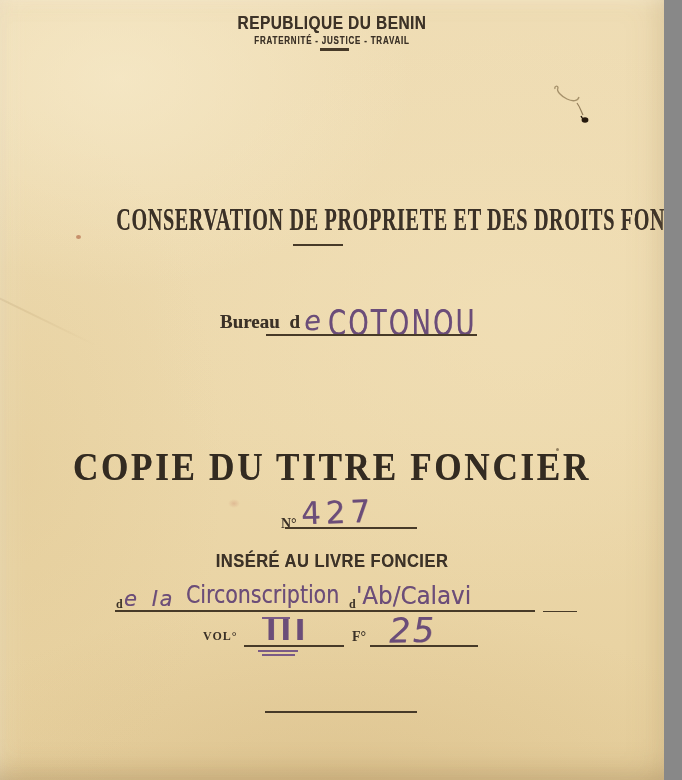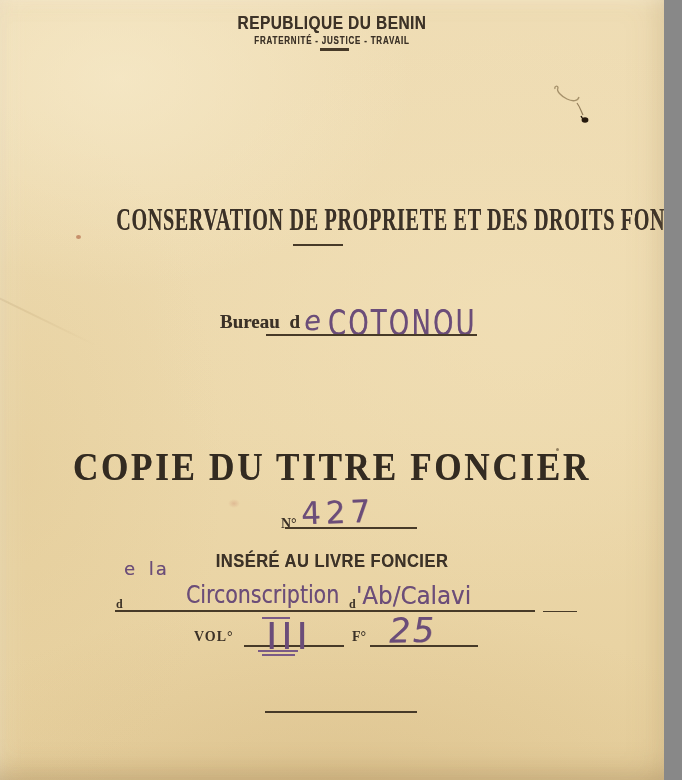--- a/index.html
+++ b/index.html
@@ -54,31 +54,31 @@
   .doc-title{top:443px;font-size:40px;letter-spacing:3px;transform:scaleX(0.88);color:#332b21;}
 
   
   .number-label{left:281px;top:516px;font-size:14px;}
   .number-value{left:301px;top:494px;font-size:31px;letter-spacing:5px;transform:rotate(-2deg);}
   .number-underline{left:285px;top:527px;width:132px;height:1.6px;}
 
   
   .register-heading{top:551px;font-size:18px;letter-spacing:0.5px;transform:scaleX(0.92);}
   .reg-d1{left:116px;top:597px;font-size:12px;}
-  .reg-e-la{left:124px;top:558px;font-size:18px;letter-spacing:2px;word-spacing:4px;}
+  .reg-e-la{left:124px;top:587px;font-size:21px;font-style:italic;letter-spacing:2px;word-spacing:4px;}
   .reg-word{left:186px;top:580px;font-size:25px;transform:scaleX(0.82);transform-origin:left top;}
   .reg-d2{left:349px;top:597px;font-size:12px;}
   .reg-place{left:356px;top:581px;font-size:25px;transform:scaleX(0.92);transform-origin:left top;}
   .reg-underline-a{left:115px;top:610px;width:420px;height:1.6px;}
   .reg-underline-b{left:543px;top:611px;width:34px;height:1.4px;}
 
   
-  .vol-label{left:194px;top:629px;font-size:14px;letter-spacing:1px;}
+  .vol-label{left:203px;top:629px;font-size:12px;letter-spacing:1px;}
   .vol-underline{left:244px;top:645px;width:100px;height:1.6px;}
-  .vol-value{left:266px;top:614px;font-size:38px;letter-spacing:4px;}
+  .vol-value{left:266px;top:614px;font-size:28px;letter-spacing:4px;font-weight:bold;}
   .vol-topbar{left:262px;top:617px;width:28px;height:1.8px;}
   .vol-dbl-1{left:258px;top:650px;width:40px;height:1.6px;}
   .vol-dbl-2{left:262px;top:654px;width:33px;height:1.5px;}
   .folio-label{left:352px;top:629px;font-size:14px;}
   .folio-underline{left:370px;top:645px;width:108px;height:1.6px;}
   .folio-value{left:389px;top:610px;font-size:34px;letter-spacing:2px;transform:rotate(-1deg);font-style:italic;}
 
   
   .bottom-rule{left:265px;top:711px;width:152px;height:2.2px;}
 

